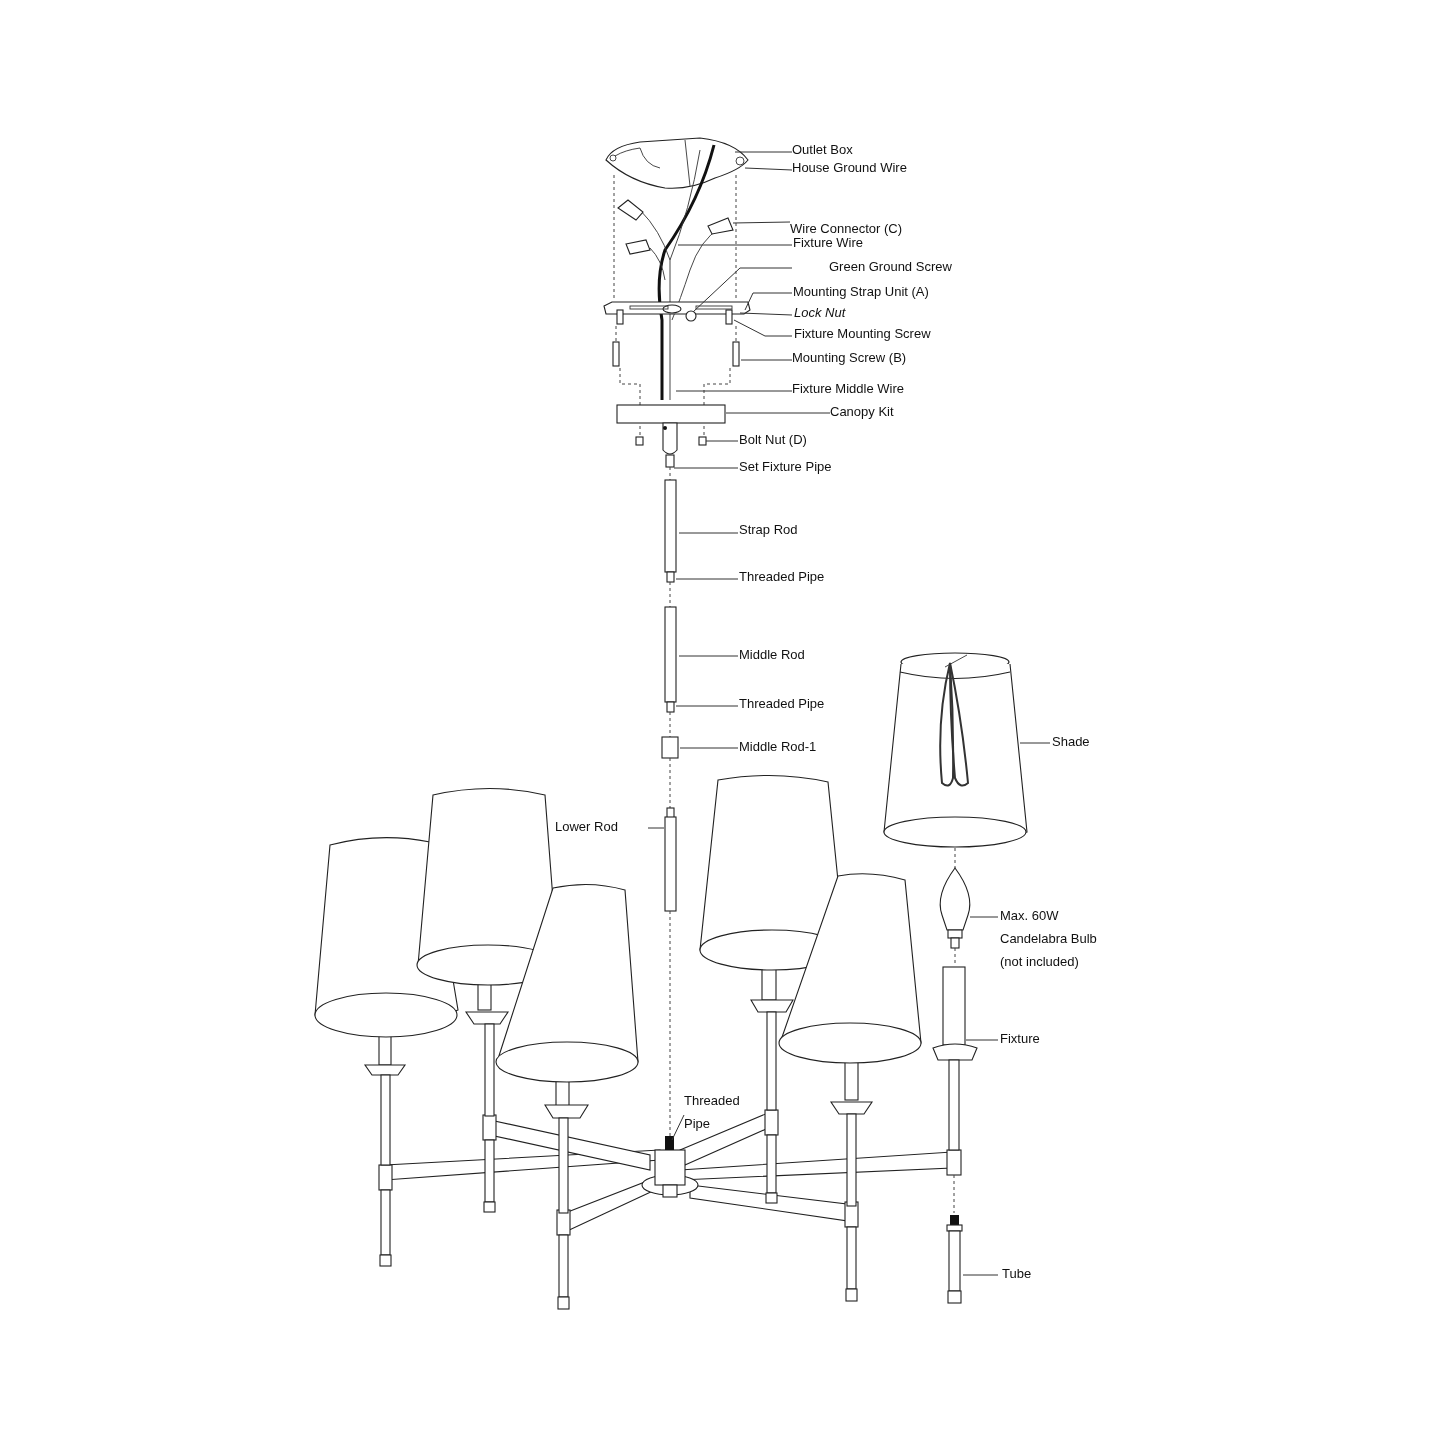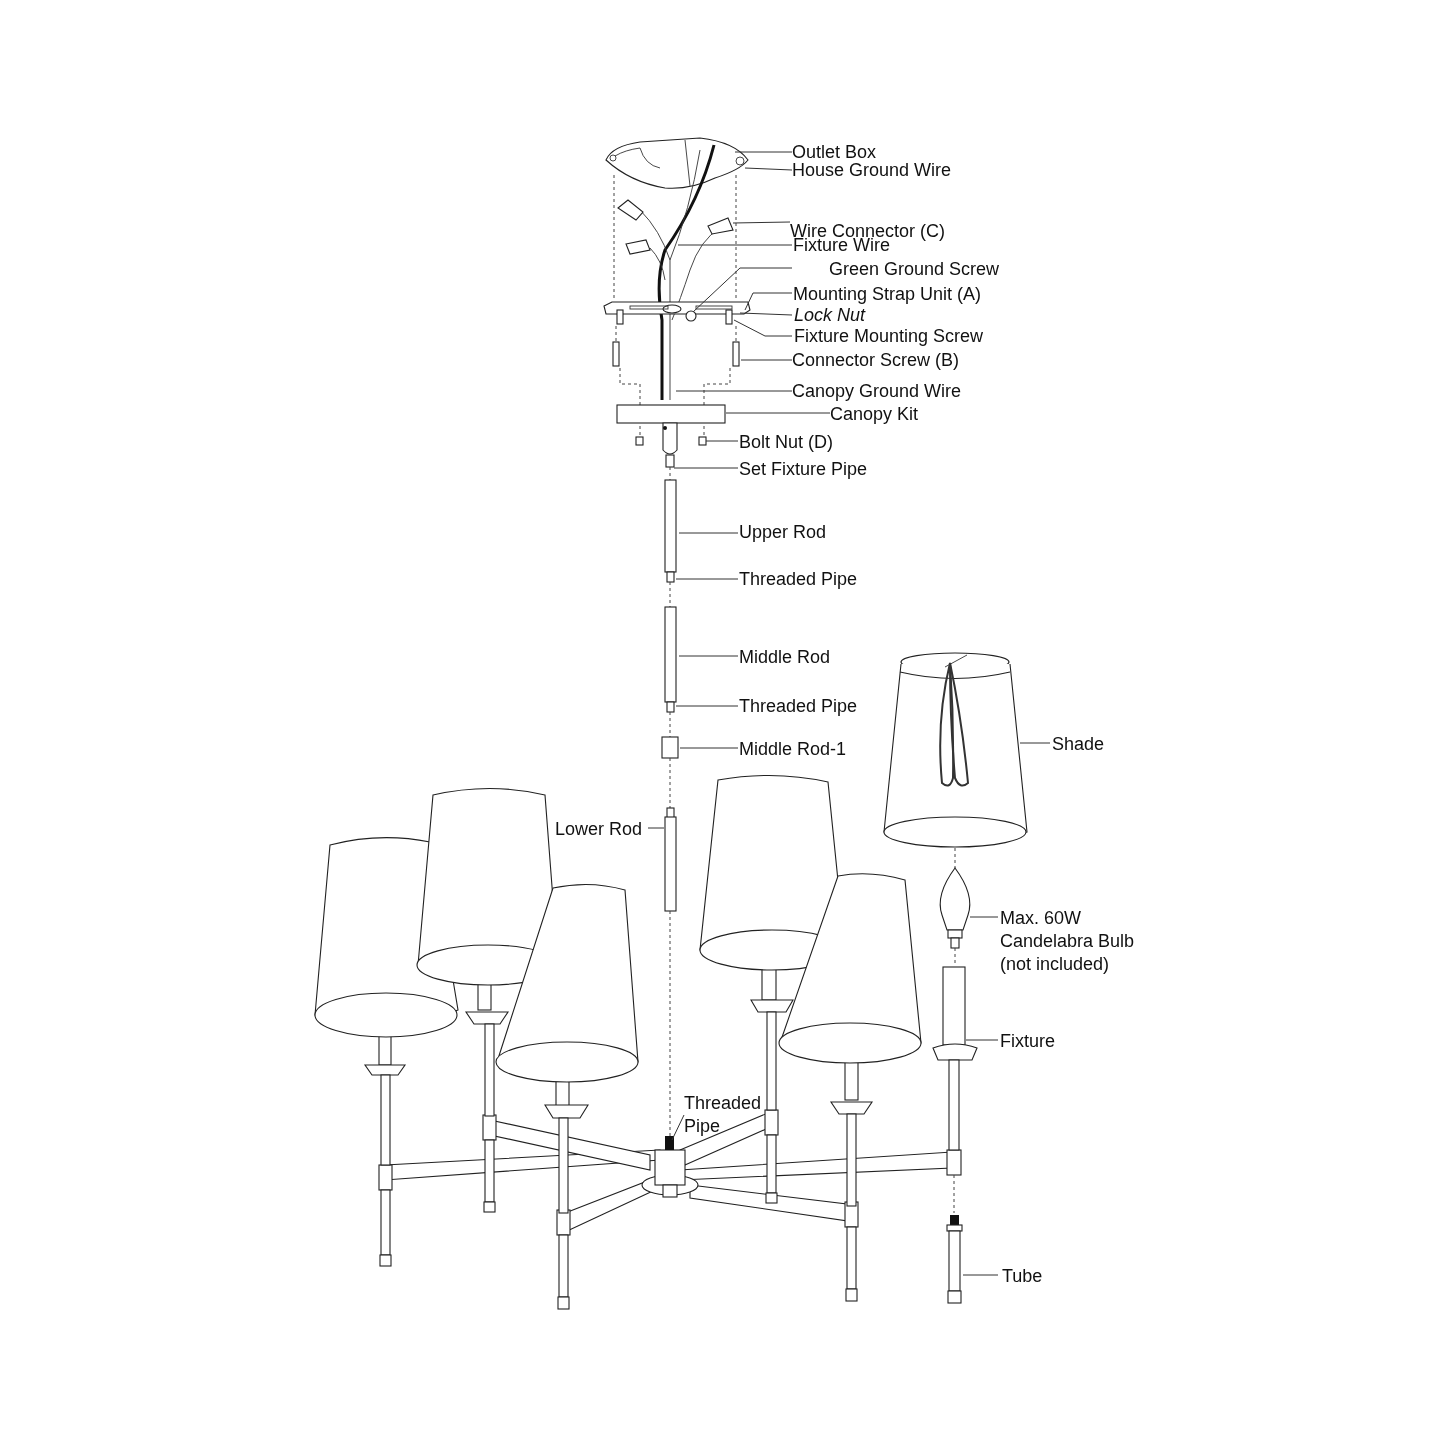--- a/index.html
+++ b/index.html
@@ -1,18 +1,18 @@
 <!DOCTYPE html>
 <html><head>
   <meta charset="utf-8">
   <style>
     html, body { margin: 0; padding: 0; background: #ffffff; }
     body { width: 1445px; height: 1445px; position: relative; overflow: hidden; }
     #diagram { position: absolute; left: 0; top: 0; width: 1445px; height: 1445px; }
-    .lbl { position: absolute; font-family: "Liberation Sans", sans-serif; font-size: 18px; color: #111; line-height: 1.32; white-space: nowrap; }
+    .lbl { position: absolute; font-family: "Liberation Sans", sans-serif; font-size: 13px; color: #111; line-height: 1.32; white-space: nowrap; }
     svg .ln { stroke: #222; stroke-width: 1.1; fill: #fff; }
     svg .thin { stroke: #333; stroke-width: 0.9; fill: none; }
     svg .lead { stroke: #333; stroke-width: 1; fill: none; }
     svg .dash { stroke: #444; stroke-width: 1; fill: none; stroke-dasharray: 3 3; }
     svg .blk { stroke: #111; stroke-width: 3; fill: none; }
   </style>
 </head>
 <body>
 
 <div id="diagram">
@@ -204,26 +204,26 @@
 
   
   <div class="lbl" style="left:792px;top:141px;">Outlet Box</div>
   <div class="lbl" style="left:792px;top:159px;">House Ground Wire</div>
   <div class="lbl" style="left:790px;top:220px;">Wire Connector (C)</div>
   <div class="lbl" style="left:793px;top:234px;">Fixture Wire</div>
   <div class="lbl" style="left:793px;top:258px;margin-left:36px;">Green Ground Screw</div>
   <div class="lbl" style="left:793px;top:283px;">Mounting Strap Unit (A)</div>
   <div class="lbl" style="left:794px;top:304px;font-style:italic;">Lock Nut</div>
   <div class="lbl" style="left:794px;top:325px;">Fixture Mounting Screw</div>
-  <div class="lbl" style="left:792px;top:349px;">Connector Screw (B)</div>
-  <div class="lbl" style="left:792px;top:380px;">Canopy Ground Wire</div>
+  <div class="lbl" style="left:792px;top:349px;">Mounting Screw (B)</div>
+  <div class="lbl" style="left:792px;top:380px;">Fixture Middle Wire</div>
   <div class="lbl" style="left:830px;top:403px;">Canopy Kit</div>
   <div class="lbl" style="left:739px;top:431px;">Bolt Nut (D)</div>
   <div class="lbl" style="left:739px;top:458px;">Set Fixture Pipe</div>
-  <div class="lbl" style="left:739px;top:521px;">Upper Rod</div>
+  <div class="lbl" style="left:739px;top:521px;">Strap Rod</div>
   <div class="lbl" style="left:739px;top:568px;">Threaded Pipe</div>
   <div class="lbl" style="left:739px;top:646px;">Middle Rod</div>
   <div class="lbl" style="left:739px;top:695px;">Threaded Pipe</div>
   <div class="lbl" style="left:739px;top:738px;">Middle Rod-1</div>
   <div class="lbl" style="left:555px;top:818px;">Lower Rod</div>
   <div class="lbl" style="left:1052px;top:733px;">Shade</div>
   <div class="lbl" style="left:1000px;top:907px;">Max. 60W</div>
   <div class="lbl" style="left:1000px;top:930px;">Candelabra Bulb</div>
   <div class="lbl" style="left:1000px;top:953px;">(not included)</div>
   <div class="lbl" style="left:1000px;top:1030px;">Fixture</div>

